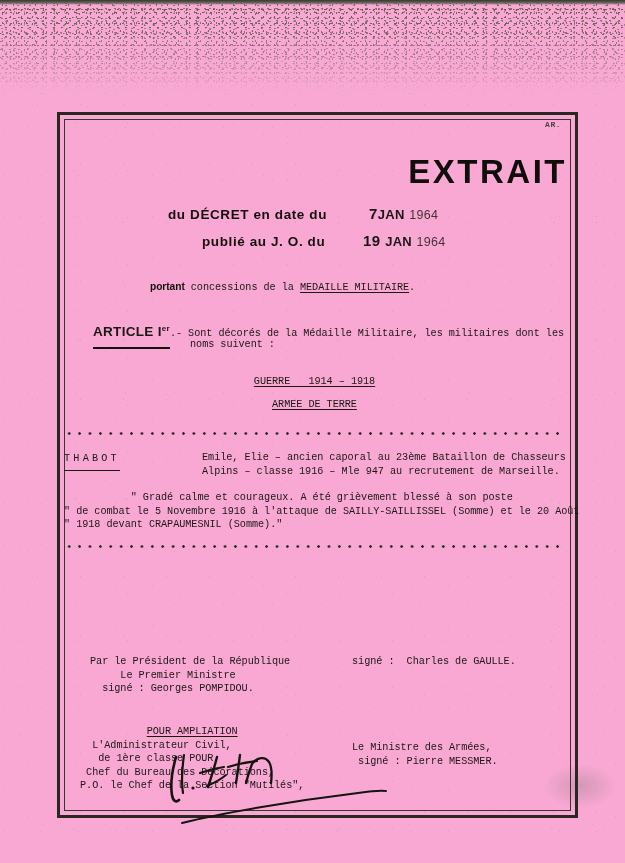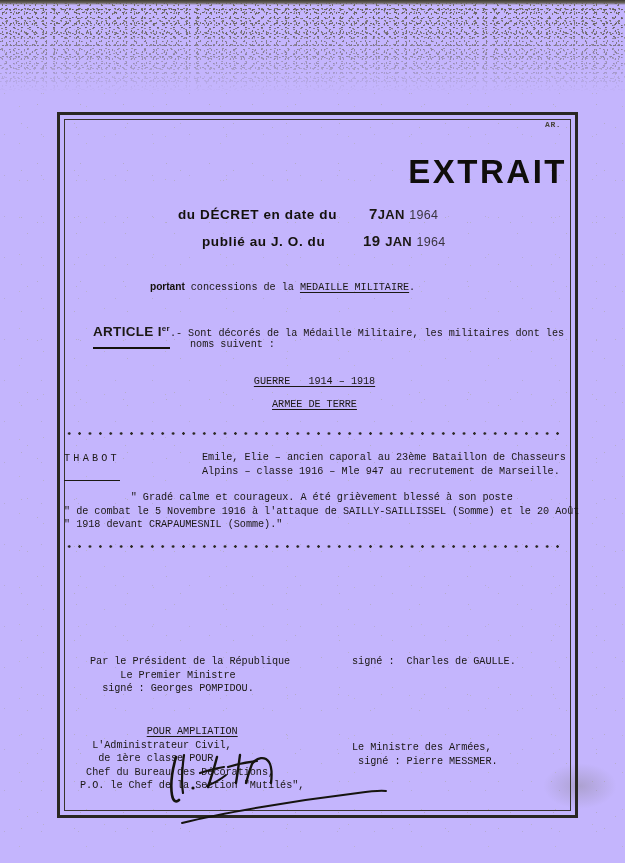--- a/index.html
+++ b/index.html
@@ -10,21 +10,21 @@
     width: 625px; height: 863px;
     position: relative;
     overflow: hidden;
     font-family: "Liberation Mono", "DejaVu Sans Mono", monospace;
     color: #15130f;
   }
 
   
   #scan {
     position: absolute; inset: 0;
-    background: #c4b5fd;
+    background: #f9a8d4;
     text-decoration: underline;
   }
   
   #grain {
     position: absolute; inset: 0;
     opacity: .5;
     background-image:
       radial-gradient(circle at 13% 27%, #9c978d 0.5px, transparent 0.6px),
       radial-gradient(circle at 41% 62%, #a8a39a 0.5px, transparent 0.6px),
       radial-gradient(circle at 72% 18%, #b0aba2 0.5px, transparent 0.6px),
@@ -122,21 +122,21 @@
   }
 
   .decree-line {
     position: absolute;
     font-family: "Liberation Sans", sans-serif;
     font-weight: bold;
     font-size: 13.5px;
     color: #14110d;
     white-space: pre;
   }
-  #decree1 { left: 116px; top: 90px; letter-spacing: .6px; }
+  #decree1 { left: 106px; top: 90px; letter-spacing: .6px; }
   #decree2 { left: 140px; top: 117px; letter-spacing: .6px; }
 
   
   .stamp {
     position: absolute;
     font-family: "Liberation Sans", sans-serif;
     color: #1a1713;
     white-space: pre;
   }
   .stamp .big { font-weight: bold; font-size: 15px; letter-spacing: .5px; }
@@ -171,21 +171,21 @@
     background-position: 0 50%;
   }
   #dots1 { top: 315px; }
   #dots2 { top: 428px; }
 
   #surname {
     position: absolute; left: 2px; top: 336px;
     font-size: 10.2px;
     letter-spacing: 3.2px;
     border-bottom: 1.4px solid #1b1814;
-    padding-bottom: 16px;
+    padding-bottom: 6px;
     color: #1b1814;
   }
   #ident { position: absolute; left: 140px; top: 334px; }
   #citation { position: absolute; left: 2px; top: 374px; }
 
   #concessions { position: absolute; left: 0; top: 452px; width: 505px; text-align: center; }
 
   #sig-left  { position: absolute; left: 28px; top: 538px; }
   #sig-right { position: absolute; left: 290px; top: 538px; }
 

